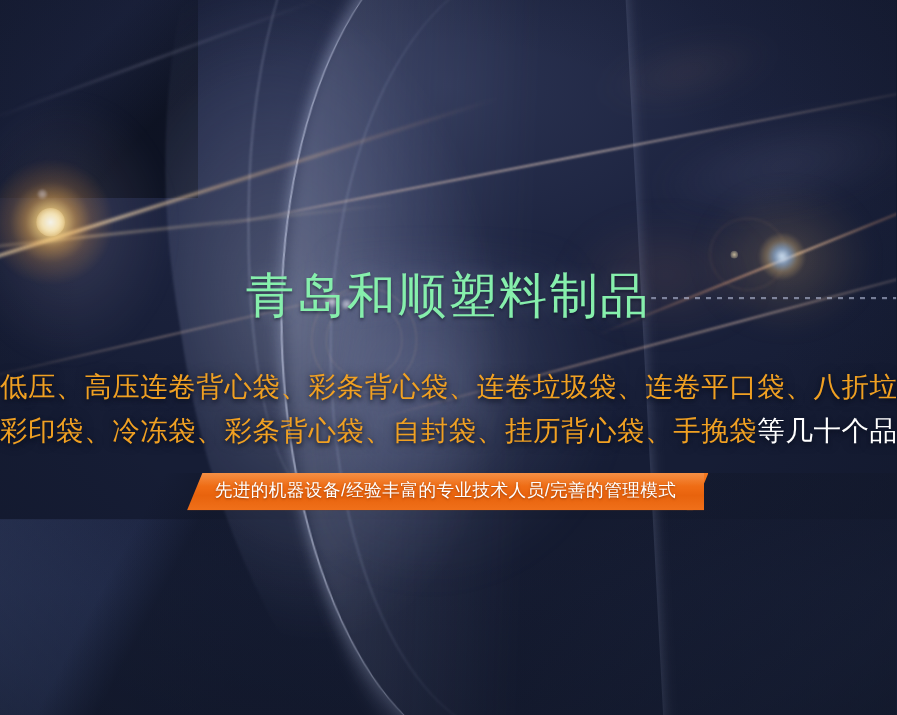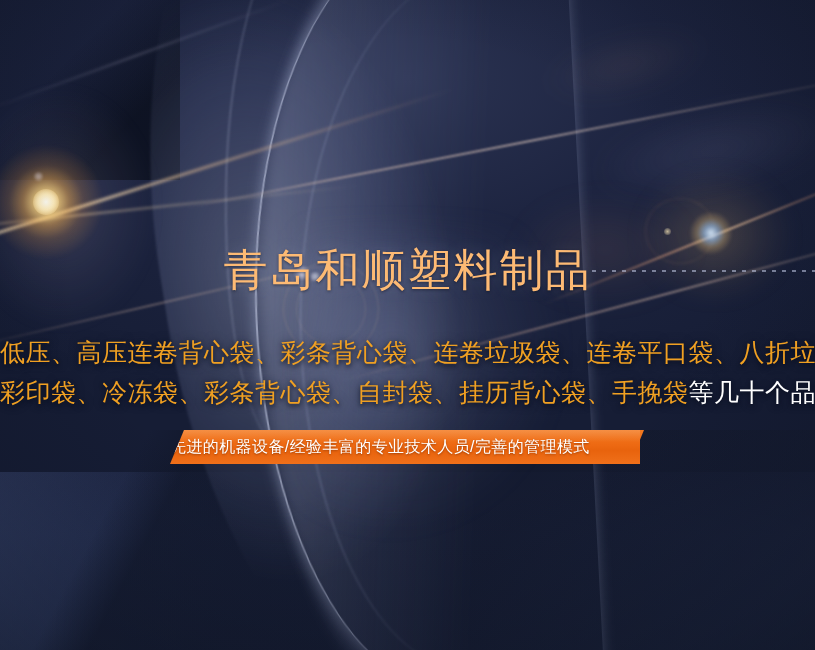--- a/index.html
+++ b/index.html
@@ -265,21 +265,21 @@
   
   .content{ position:absolute; inset:0; }
 
   .title-row{
     position:absolute; left:0; right:0; top:248px;
     display:flex; align-items:center; justify-content:center;
   }
   .main-title{
     font-size:44px;
     line-height:1;
-    color:#fdba74;
+    color:#86efac;
     letter-spacing:2px;
     font-weight:400;
     white-space:nowrap;
     text-shadow:0 1px 3px rgba(10,14,30,.55), 0 0 16px rgba(190,205,245,.18);
   }
   .title-dashes{
     position:absolute;
     left:592px; top:270px;
     width:223px; height:2px;
     background:repeating-linear-gradient(to right,
@@ -299,21 +299,21 @@
   }
   .sub-line-1{ top:340px; }
   .sub-line-2{ top:380px; }
   .sub-line-2 .tail{ color:#ffffff; }
 
   
   .tag-banner{
     position:absolute;
     left:170px; top:430px;
     width:470px; height:34px;
-    display:flex; align-items:center; 
+    display:flex; align-items:center; justify-content:center;
     background:linear-gradient(180deg,#f37a21 0%,#ee6a13 42%,#e8630d 60%,#f0701a 100%);
     clip-path:polygon(14px 0, 100% 0, 100% 100%, 0 100%);
     box-shadow:0 2px 7px rgba(10,14,28,.55);
   }
   .tag-banner-skewR{
     position:absolute;
     left:624px; top:430px;
     width:20px; height:34px;
     background:linear-gradient(180deg,#f37a21 0%,#ee6a13 42%,#e8630d 60%,#f0701a 100%);
     clip-path:polygon(0 0, 100% 0, calc(100% - 14px) 100%, 0 100%);

